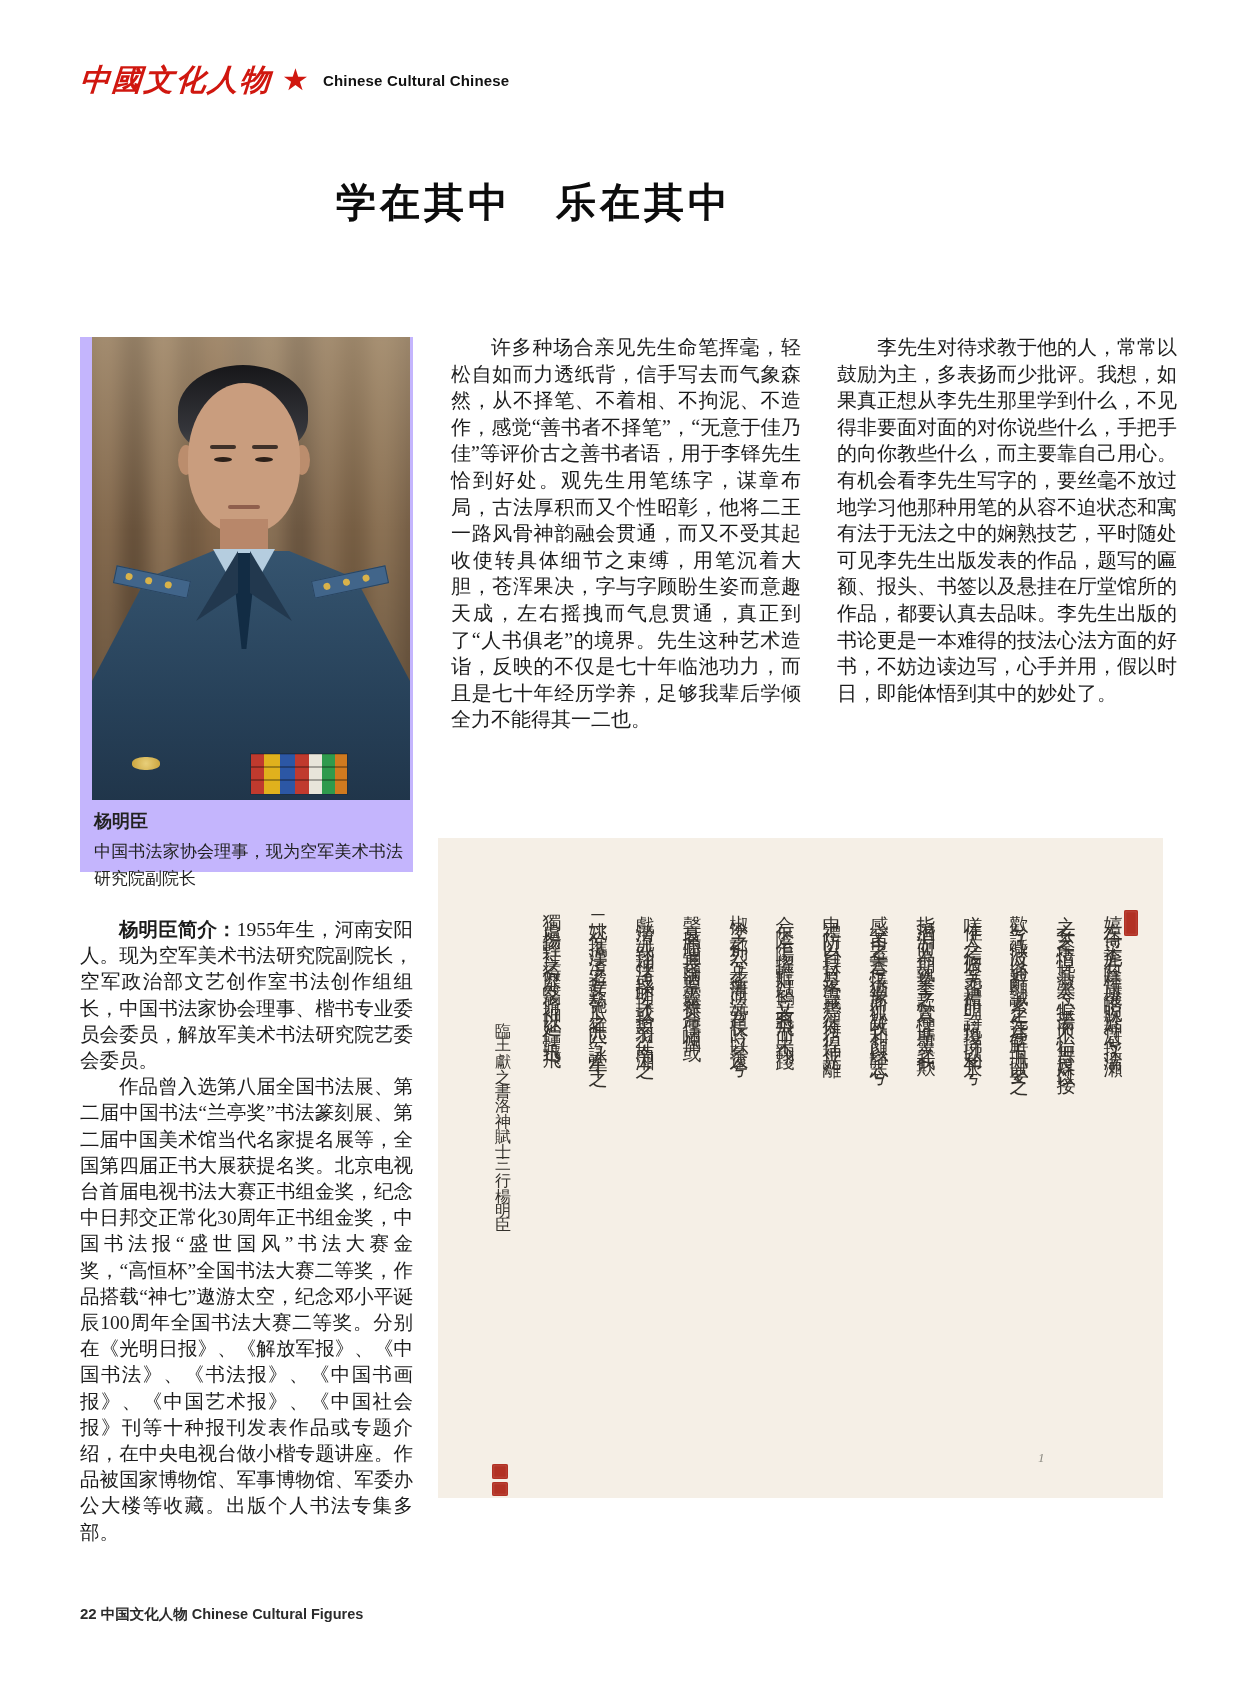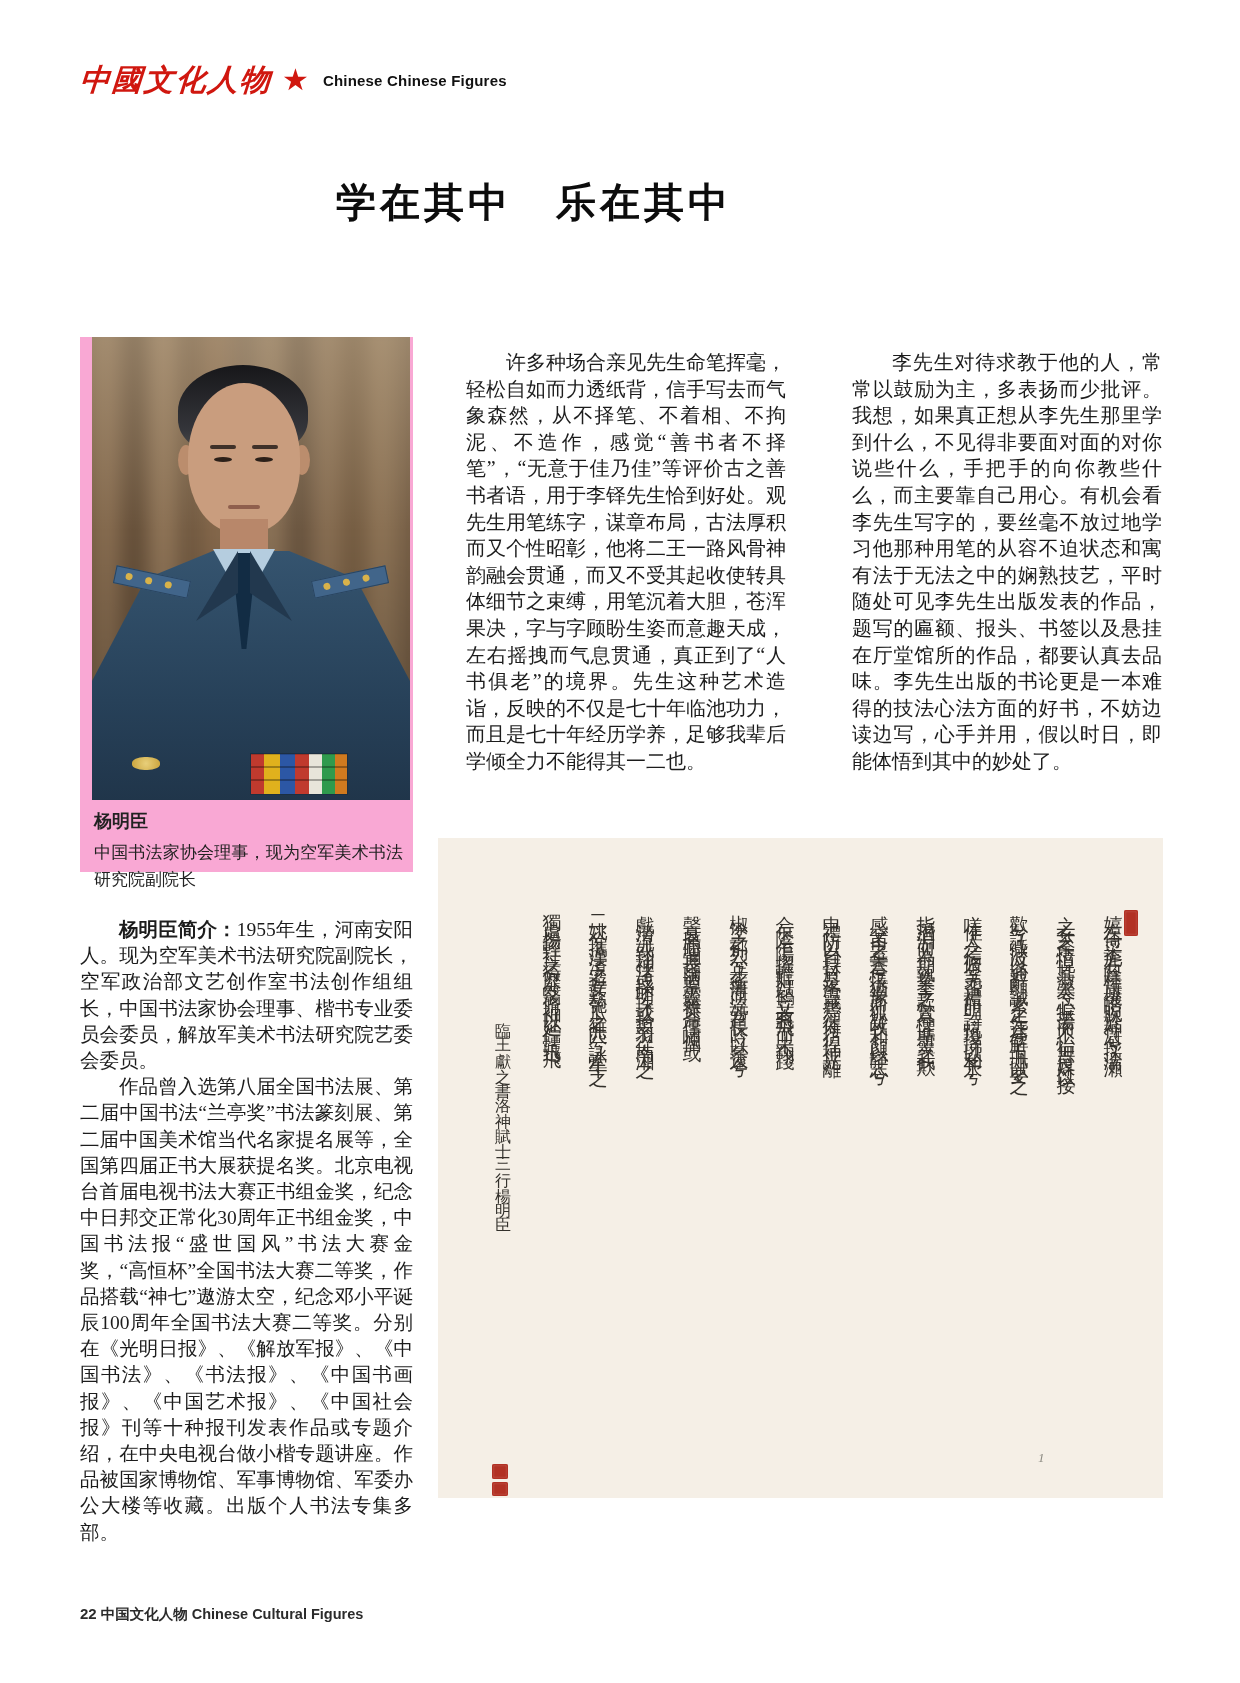--- a/index.html
+++ b/index.html
@@ -10,26 +10,26 @@
   .logo-cn{font-family:"Liberation Serif",serif;font-weight:900;font-style:italic;font-size:30px;color:#d0170f;letter-spacing:2px;transform:skewX(-4deg);}
   .logo-star{color:#d0170f;font-size:30px;margin-left:10px;line-height:1;}
   .logo-en{font-family:"Liberation Sans",sans-serif;font-weight:700;font-size:15px;color:#111;margin-left:14px;letter-spacing:.2px;}
 
   
   .title{position:absolute;left:0;top:148px;width:1068px;text-align:center;
          font-family:"Liberation Serif",serif;font-weight:900;font-size:40px;color:#0c0c0c;letter-spacing:4px;}
 
   
   .col{position:absolute;text-align:justify;}
-  .col p{margin:16px;text-indent:2em;font-size:20px;line-height:26.6px;color:#1c1c1c;}
+  .col p{margin:1px;text-indent:2em;font-size:20px;line-height:26.6px;color:#1c1c1c;}
   .col-middle{left:450px;top:333px;width:352px;}
   .col-right{left:836px;top:333px;width:342px;}
 
   
-  .photo-box{position:absolute;left:80px;top:337px;width:333px;height:535px;background:#f9a8d4;}
+  .photo-box{position:absolute;left:80px;top:337px;width:333px;height:535px;background:#c4b5fd;}
   .photo{position:absolute;left:12px;top:0;right:3px;height:463px;overflow:hidden;background:#7a624a;}
   .photo-bg{position:absolute;inset:-12px;filter:blur(7px);
      background:linear-gradient(90deg,#6e573f 0%,#8a6f52 8%,#5f4a35 16%,#93785a 24%,#6e573f 32%,#86684b 40%,#75604a 48%,#8d7458 56%,#64503c 64%,#8a7054 72%,#71593f 80%,#8f7557 88%,#6a543e 100%);}
   .photo-bg2{position:absolute;inset:0;background:linear-gradient(180deg,rgba(214,196,166,.38),rgba(0,0,0,0) 42%,rgba(0,0,0,.28));}
   .hair{position:absolute;left:86px;top:28px;width:130px;height:92px;border-radius:52% 52% 42% 42%;
         background:linear-gradient(180deg,#17171a,#34353a 70%,#55524e);}
   .face{position:absolute;left:96px;top:46px;width:112px;height:150px;border-radius:50% 50% 44% 44%;
         background:radial-gradient(circle at 45% 38%,#d5ab8b,#c295742 80%,#c29574);background-color:#c99d7e;}
   .ear{position:absolute;top:108px;width:16px;height:30px;border-radius:50%;background:#bb8d6d;}
   .ear.l{left:86px;} .ear.r{left:202px;}
@@ -55,21 +55,21 @@
   .epaulette i{position:absolute;top:4px;width:7px;height:7px;border-radius:50%;background:#d8b24a;}
   .epaulette i:nth-child(1){left:10px;} .epaulette i:nth-child(2){left:30px;} .epaulette i:nth-child(3){left:50px;}
   .ribbons{position:absolute;left:158px;top:416px;width:96px;height:40px;border:1px solid #1c2f42;
      background:
        linear-gradient(180deg,rgba(0,0,0,.18) 0 1px,transparent 1px 12px,rgba(0,0,0,.3) 12px 14px,transparent 14px 25px,rgba(0,0,0,.3) 25px 27px,transparent 27px),
        linear-gradient(90deg,#c03a2e 0 14%,#e0b11d 14% 30%,#2c57a5 30% 46%,#c03a2e 46% 60%,#e8e5da 60% 74%,#2f9a4d 74% 88%,#d07a1f 88% 100%);}
   .badge{position:absolute;left:40px;top:420px;width:28px;height:13px;border-radius:45%;
      background:radial-gradient(circle at 50% 50%,#e8cf7a,#c9a23a);}
   .caption{position:absolute;left:14px;top:472px;right:10px;}
   .cap-name{font-family:"Liberation Sans",sans-serif;font-weight:700;font-size:18px;color:#222;}
-  .cap-role{font-family:Liberation Serif, serif;font-size:17px;line-height:27px;color:#222;margin-top:6px;text-align:justify;}
+  .cap-role{font-family:Liberation Mono, monospace;font-size:17px;line-height:27px;color:#222;margin-top:6px;text-align:justify;}
 
   
   .bio{position:absolute;left:80px;top:916px;width:333px;text-align:justify;}
   .bio p{margin:0;text-indent:2em;font-size:19.5px;line-height:26.2px;color:#1c1c1c;}
   .bio-label{font-family:"Liberation Sans",sans-serif;font-weight:700;}
 
   
   .artwork{position:absolute;left:438px;top:838px;width:725px;height:660px;background:#f5efe6;}
   .acol{position:absolute;top:62px;width:30px;writing-mode:vertical-rl;text-orientation:upright;
         font-family:"Liberation Serif",serif;font-size:19px;letter-spacing:8px;color:#33302b;line-height:30px;}
@@ -91,21 +91,21 @@
   .footer{position:absolute;left:80px;top:1605px;display:flex;align-items:baseline;font-family:"Liberation Sans",sans-serif;color:#2b2b2b;}
   .footer .pg{font-weight:700;font-size:15px;margin-right:4px;}
   .footer .ft{font-size:14.5px;font-weight:bold;}
 </style>
 </head>
 <body>
 
 <div class="header">
   <span class="logo-cn">中國文化人物</span>
   <span class="logo-star">★</span>
-  <span class="logo-en">Chinese Chinese Figures</span>
+  <span class="logo-en">Chinese Cultural Chinese</span>
 </div>
 
 <h1 class="title">学在其中　乐在其中</h1>
 
 <div class="photo-box">
   <div class="photo">
     <div class="photo-bg"></div>
     <div class="photo-bg2"></div>
     <div class="hair"></div>
     <div class="ear l"></div>

